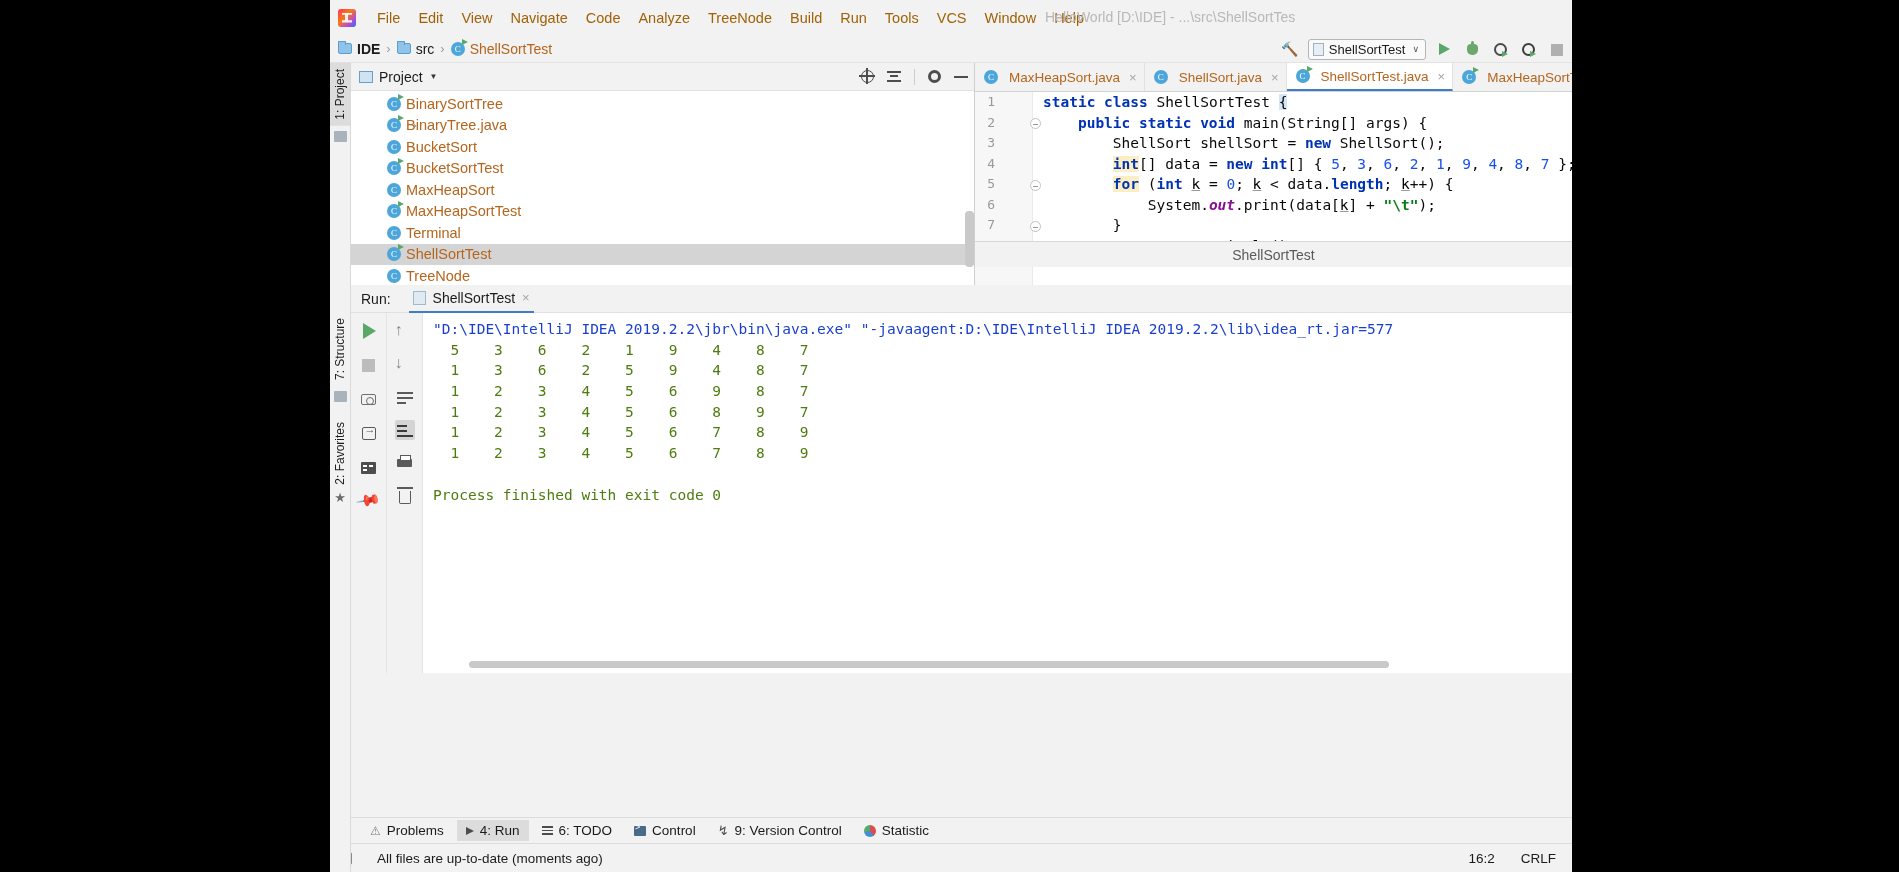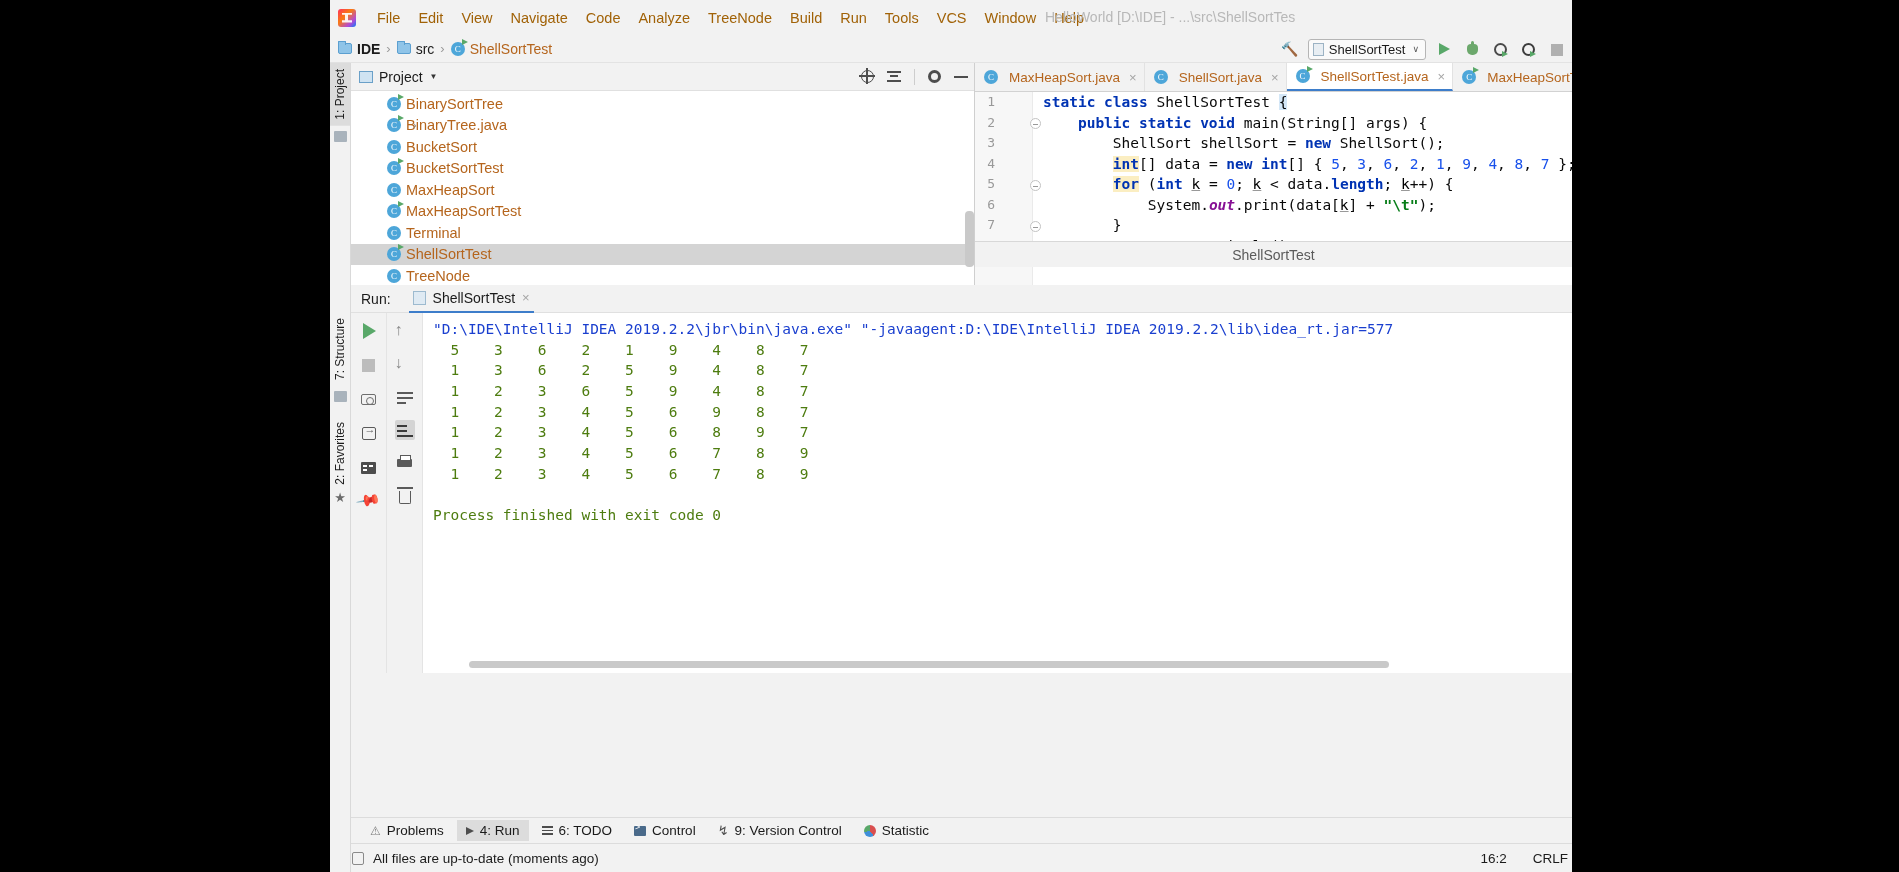--- a/index.html
+++ b/index.html
@@ -393,25 +393,25 @@
   .bb-list span{position:absolute;left:0;width:11px;height:1.5px;background:#4d4d4d;}
   .bb-list span:nth-child(1){top:0}.bb-list span:nth-child(2){top:3.5px}.bb-list span:nth-child(3){top:7px}
   .bb-term { width:12px;height:10px;background:#4a6a8a;border-radius:1px;position:relative;}
   .bb-term::after{content:">";position:absolute;left:1px;top:-4px;font-size:9px;color:#fff;}
   .bb-branch { color:#4d4d4d; font-size:13px; }
   .bb-stat { width:12px;height:12px;border-radius:50%;
     background: conic-gradient(#d94f4f 0 40%, #3f8fd9 40% 72%, #59a869 72% 100%); }
 
   
   .statusbar {
-    position: absolute; left: 12px; bottom: 0;
+    position: absolute; left: 0; bottom: 0;
     width: 1242px; height: 29px;
     background: #f2f2f2; border-top: 1px solid #dcdcdc;
     display: flex; align-items: center; padding: 0 10px;
-    font-size: 13.5px; color: #1b1b1b;
+    font-size: 13.5px; color: #1b1b1b; gap: 16px;
   }
   .sb-ic { width: 12px; height: 13px; border: 1.5px solid #8a8a8a; border-radius: 2px; margin-right: 9px; }
   .sb-right { margin-left: auto; display: flex; align-items: center; gap: 26px; padding-right: 6px; }
 </style>
 </head>
 <body>
 
 <div id="app">
 
   <div class="menubar">
@@ -656,21 +656,20 @@
           </div>
         <div class="rt">
             <div class="ic-trash"></div>
           </div>
       </div>
 
       <div class="console">
         <div class="cmdline">"D:\IDE\IntelliJ IDEA 2019.2.2\jbr\bin\java.exe" "-javaagent:D:\IDE\IntelliJ IDEA 2019.2.2\lib\idea_rt.jar=577</div>
         <div class="outline">  5    3    6    2    1    9    4    8    7</div>
         <div class="outline">  1    3    6    2    5    9    4    8    7</div>
-        <div class="outline">  1    2    3    6    5    9    4    8    7</div>
         <div class="outline">  1    2    3    4    5    6    9    8    7</div>
         <div class="outline">  1    2    3    4    5    6    8    9    7</div>
         <div class="outline">  1    2    3    4    5    6    7    8    9</div>
         <div class="outline">  1    2    3    4    5    6    7    8    9</div>
         <div class="outline"> </div>
         <div class="outline">Process finished with exit code 0</div>
         <div class="hscroll"></div>
       </div>
     </div>
   </div>

